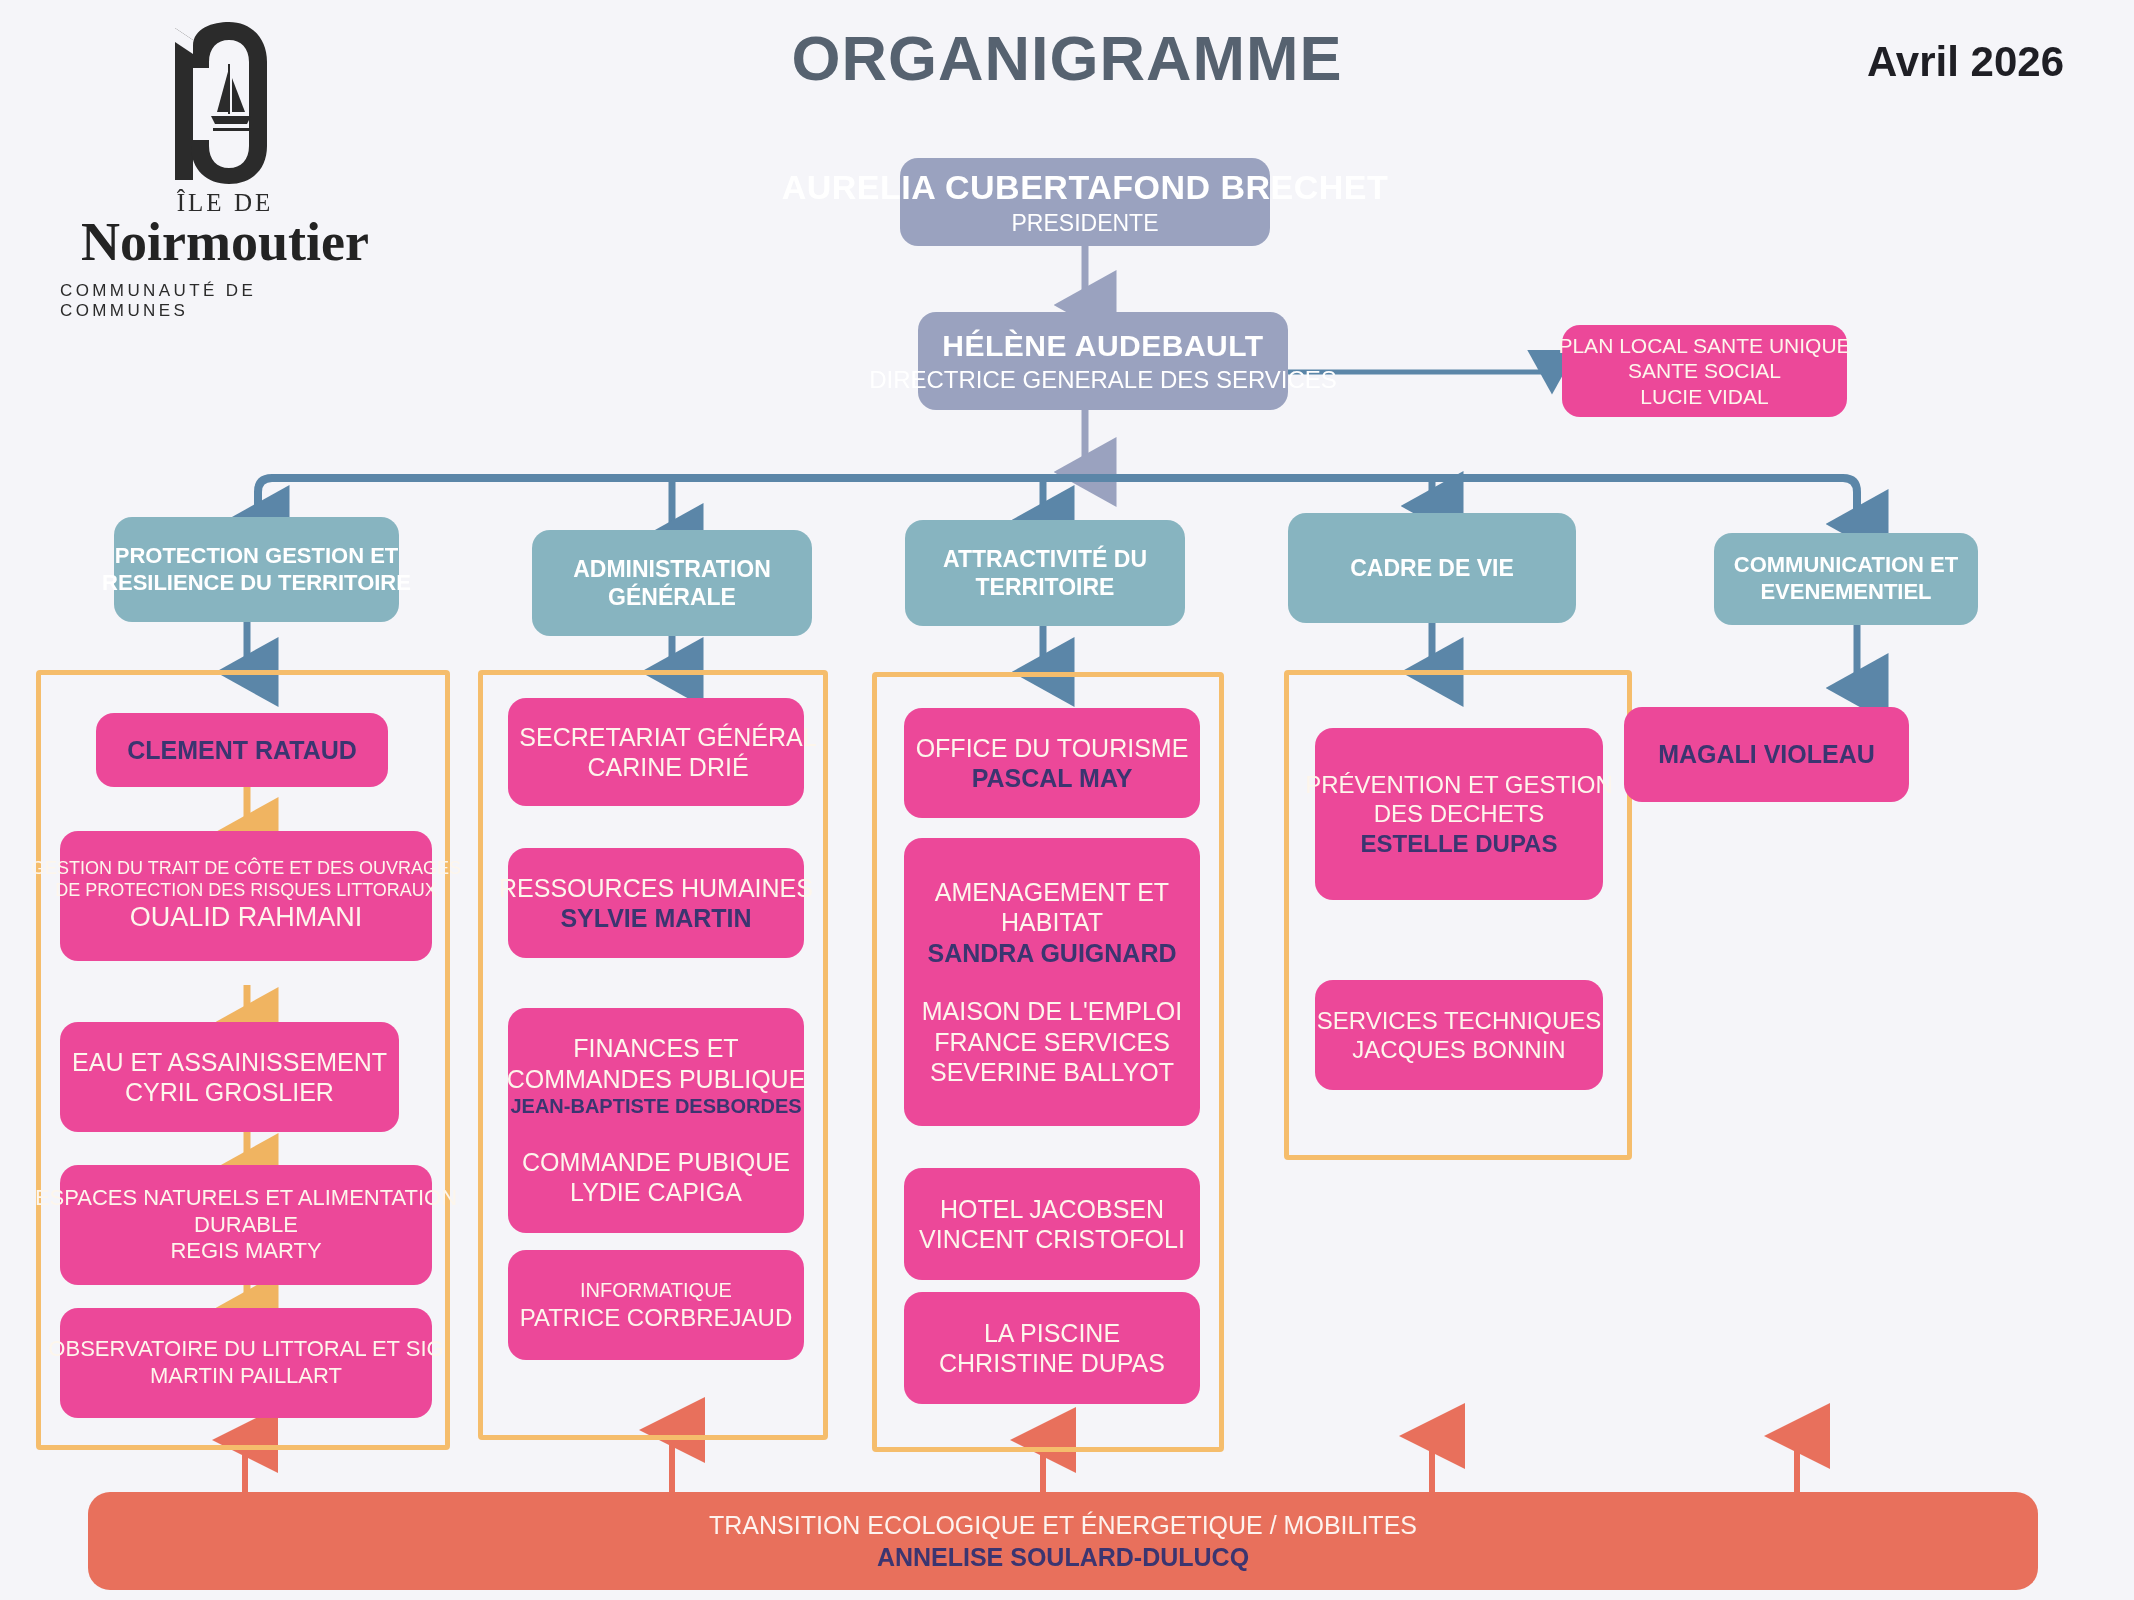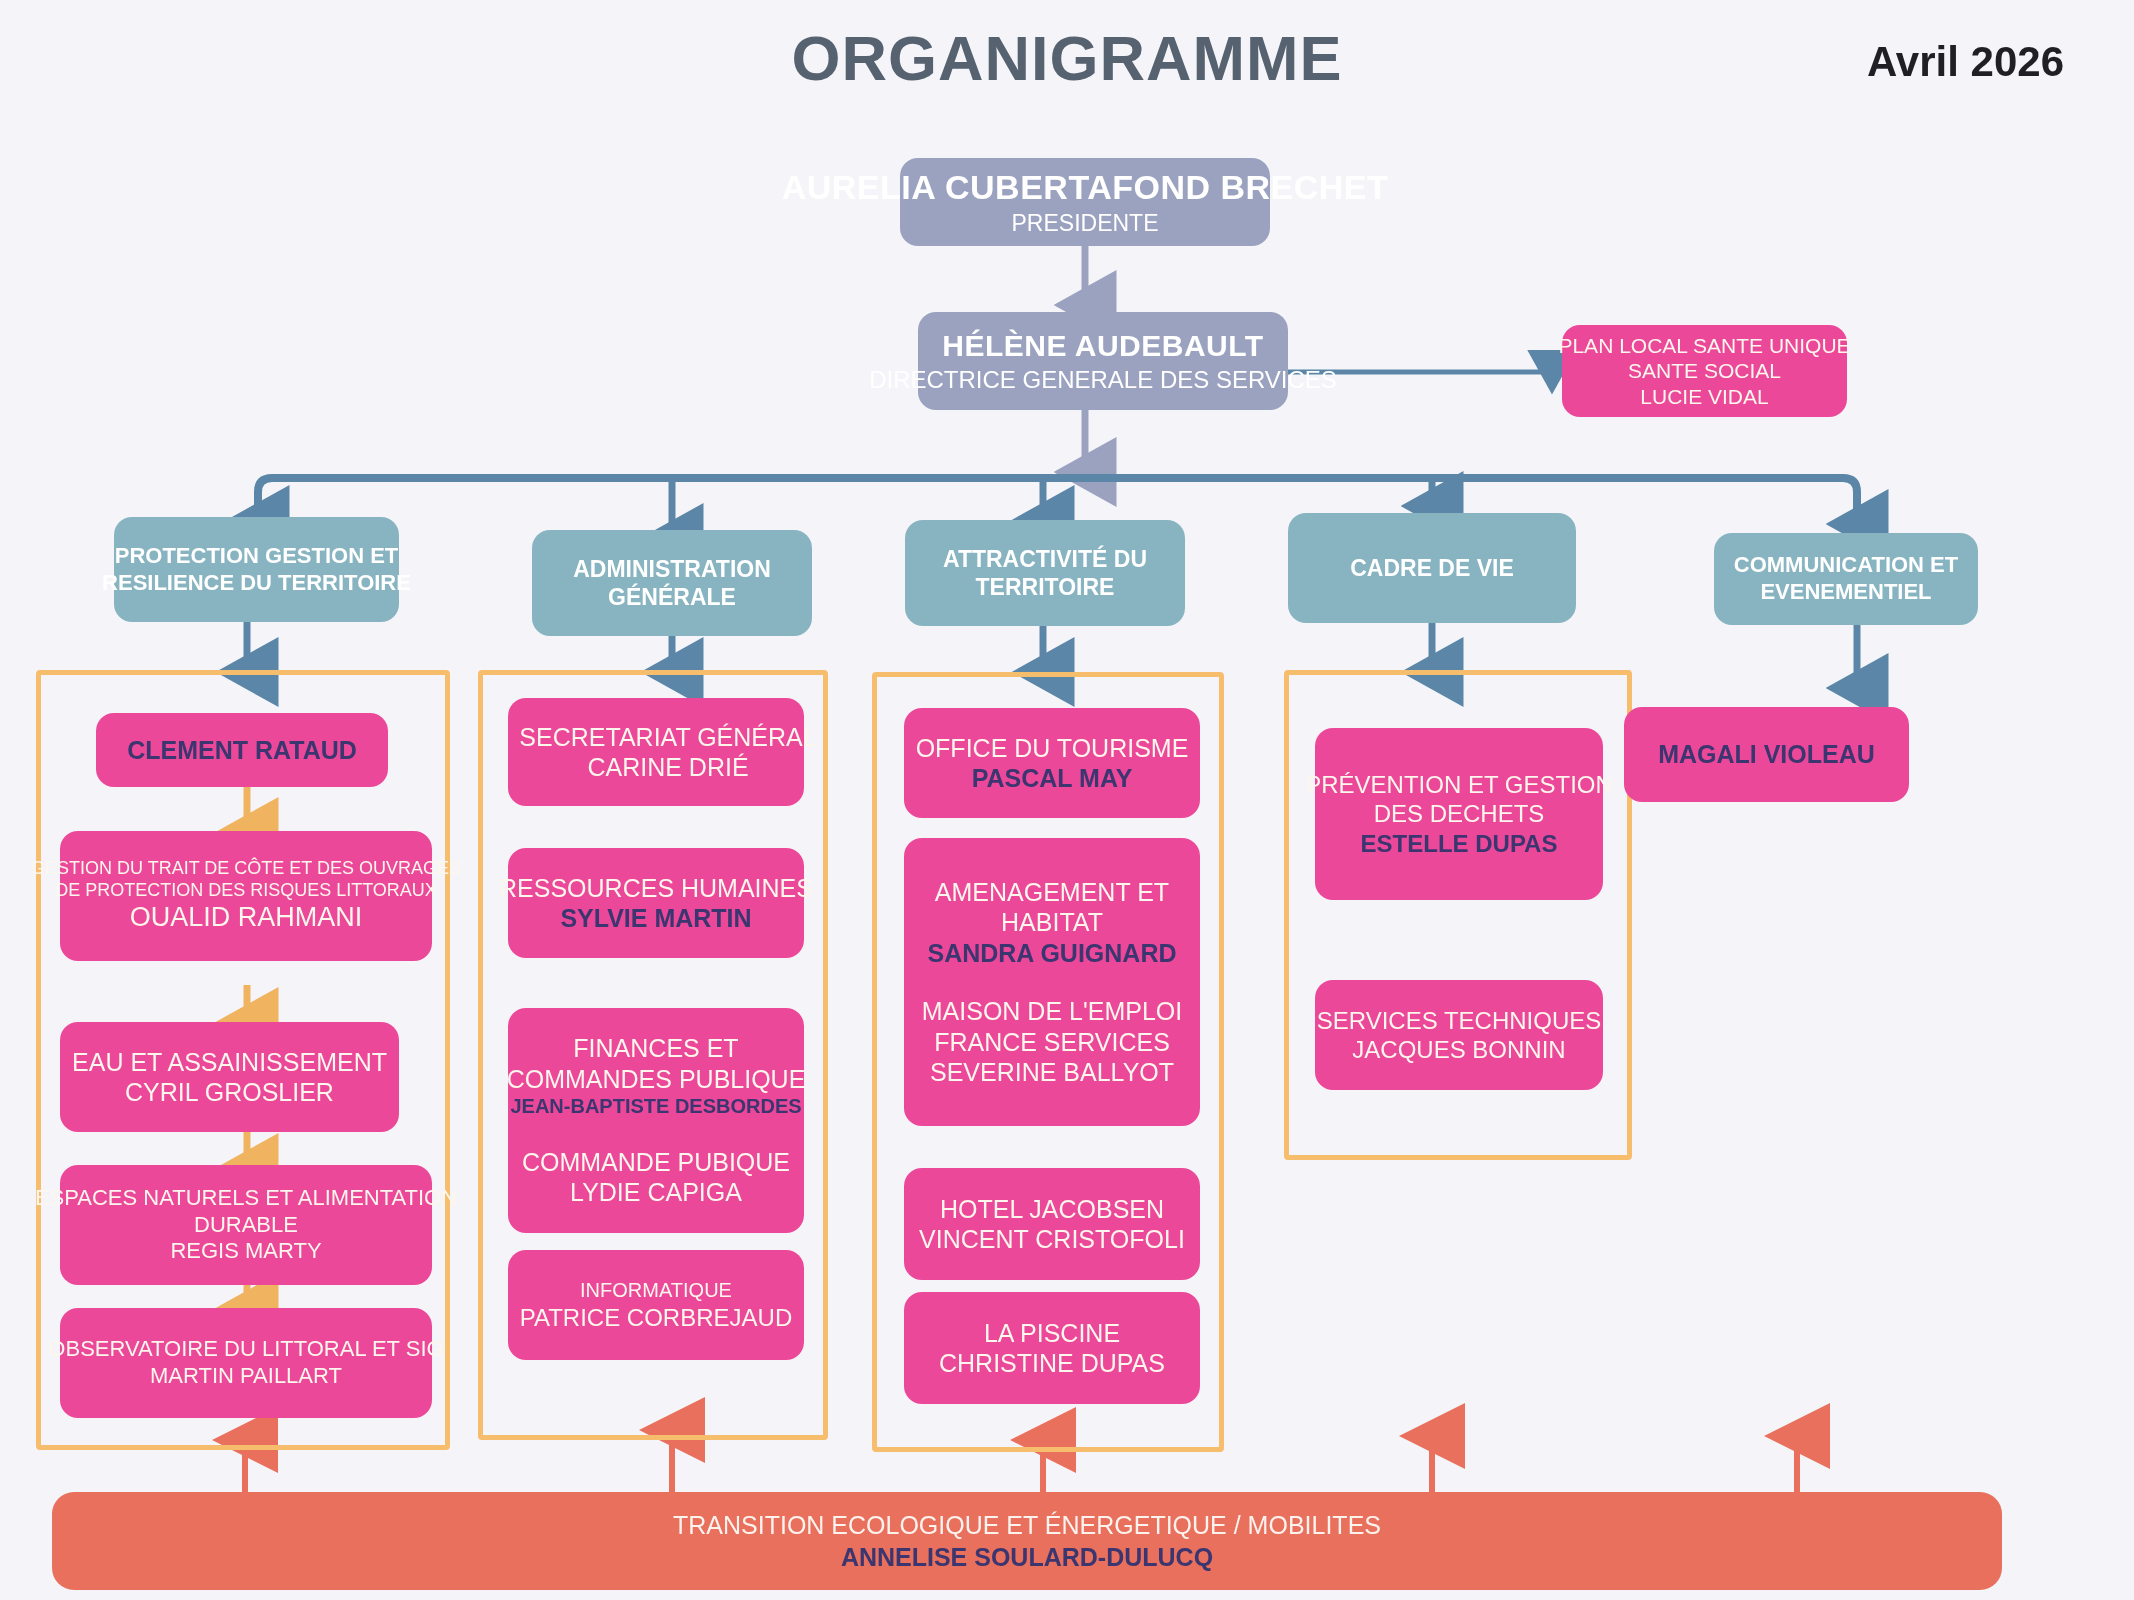--- a/index.html
+++ b/index.html
@@ -41,31 +41,50 @@
   .amber .ln{color:#fdf6ec;}
   .amber .ln.dark{color:#3b3570;font-weight:bold;}
   .violet .ln.big{font-weight:bold;}
   .teal .ln.big{font-weight:bold;}
 
   
   .frame{position:absolute;border:5px solid #f5bd6c;border-radius:4px;box-sizing:border-box;background:transparent;}
 
   
   #band{position:absolute;border-radius:22px;background:#e8705c;display:flex;
-        flex-direction:column;align-items:center;justify-content:center;}
+        flex-direction:column;align-items:center;justify-content:center;margin-left:36px;}
   #band .ln{line-height:1.3;color:#fdf3ee;}
   #band .ln.dark{color:#3b3570;font-weight:bold;}
 
   svg.wires{position:absolute;left:0;top:0;width:2134px;height:1600px;pointer-events:none;}
 </style>
 </head>
 <body>
 
 <div class="stage">
 
+  <div id="logo">
+    <div class="mark">
+      <svg viewBox="0 0 140 168" width="140" height="168" aria-hidden="true">
+        <path d="M20 8 L38 20 L38 160 L20 160 Z" fill="#2b2b2b"></path>
+        <path d="M20 8 L38 20 L38 34 L20 22 Z" fill="#f5f5f9"></path>
+        <path d="M38 26 C38 8 58 2 74 2 C96 2 112 18 112 42 L112 126 C112 150 96 164 74 164 C52 164 36 150 36 126 L36 120 L54 120 L54 126 C54 140 62 148 74 148 C86 148 94 140 94 126 L94 42 C94 28 86 20 74 20 C62 20 54 28 54 42 L54 48 L38 48 Z" fill="#2b2b2b"></path>
+        <g fill="#2b2b2b">
+          <path d="M74 48 L74 92 L62 92 Z"></path>
+          <path d="M77 58 L77 92 L90 92 Z"></path>
+          <rect x="73" y="44" width="2" height="50"></rect>
+          <path d="M56 96 L96 96 L92 104 L60 104 Z"></path>
+          <rect x="58" y="108" width="36" height="3"></rect>
+        </g>
+      </svg>
+    </div>
+    <div class="ile">ÎLE DE</div>
+    <div class="name">Noirmoutier</div>
+    <div class="cc">COMMUNAUTÉ DE COMMUNES</div>
+  </div>
 
   <div id="page-title">ORGANIGRAMME</div>
   <div id="date-label">Avril 2026</div>
 
   <svg class="wires">
     <defs>
       <marker id="ar" markerWidth="10" markerHeight="9" refX="5" refY="4.5" orient="auto">
         <path d="M0,0 L10,0 L5,9 Z" fill="#5b86a8"></path>
       </marker>
       <marker id="arV" markerWidth="10" markerHeight="9" refX="5" refY="4.5" orient="auto">

